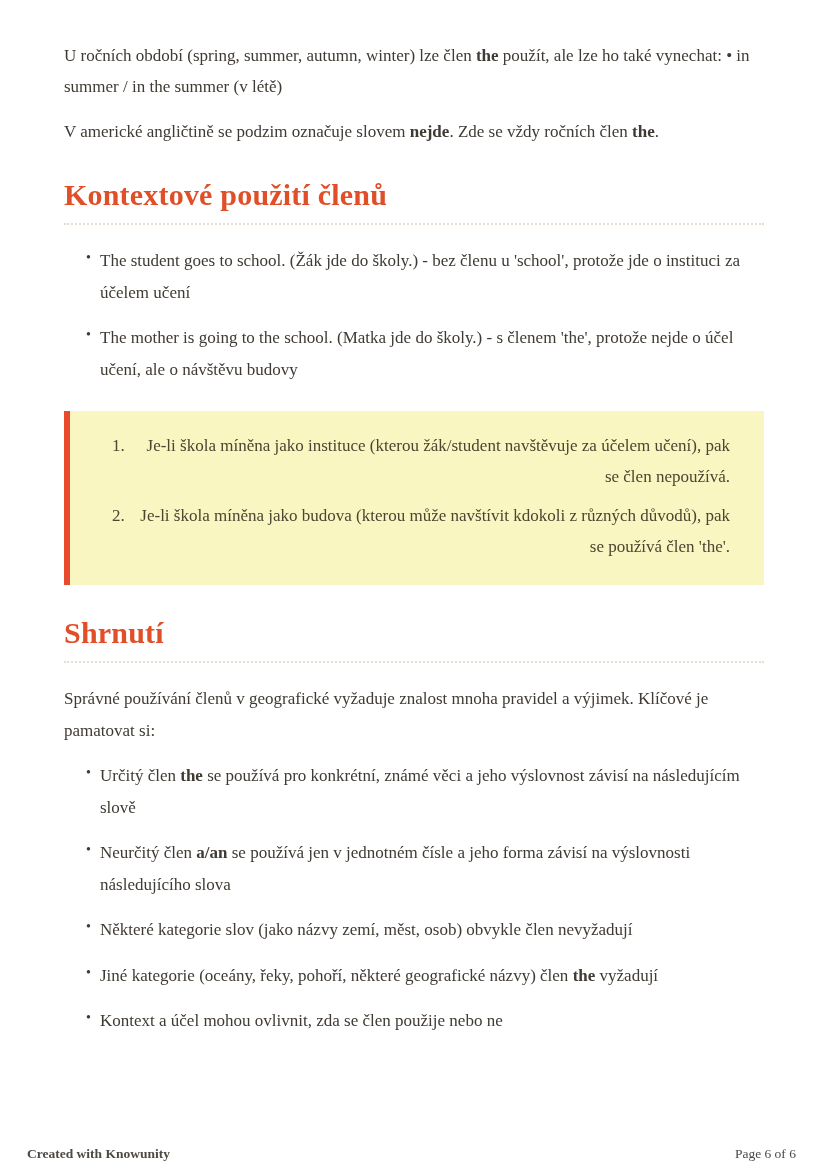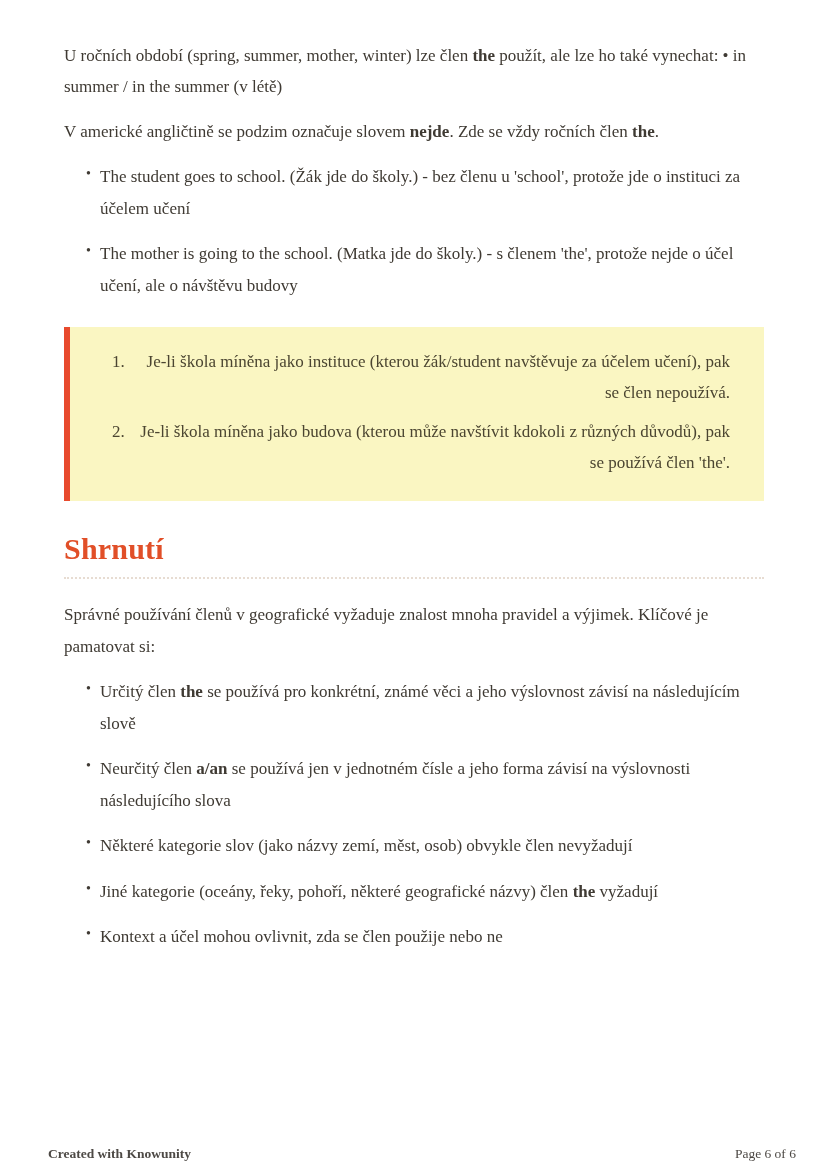--- a/index.html
+++ b/index.html
@@ -73,37 +73,40 @@
     margin-right: 7px;
   }
   .callout .li-text { flex: 1; text-align: right; }
 
   strong { font-weight: 700; text-align: center; }
 
   .footer {
     position: absolute;
     left: 0; right: 0;
     bottom: 9px;
-    padding: 0 32px 0 48px;
+    padding: 0 32px 0 27px;
     display: flex;
     justify-content: space-between;
     align-items: baseline;
     font-size: 13.5px;
     color: #4d4945;
   }
   .footer .made-with { font-weight: 700; }
 </style>
 </head>
 <body>
 
 <div class="page">
 
-  <p class="body"><span>U ročních období (spring, summer, mother, winter) lze člen </span><strong>the</strong><span> použít, ale lze ho také vynechat: • in summer / in the summer (v létě)</span></p>
+  <p class="body"><span>U ročních období (spring, summer, autumn, winter) lze člen </span><strong>the</strong><span> použít, ale lze ho také vynechat: • in summer / in the summer (v létě)</span></p>
   <p class="body"><span>V americké angličtině se podzim označuje slovem </span><strong>nejde</strong><span>. Zde se vždy ročních člen </span><strong>the</strong><span>.</span></p>
 
+  <div class="section-head">
+    <h1>Kontextové použití členů</h1>
+  </div>
 
 
   <ul class="blist">
     <li>
       <span class="marker">•</span>
       <span class="li-text"><span>The student goes to school. (Žák jde do školy.) - bez členu u 'school', protože jde o instituci za účelem učení</span></span>
     </li>
     <li>
       <span class="marker">•</span>
       <span class="li-text"><span>The mother is going to the school. (Matka jde do školy.) - s členem 'the', protože nejde o účel učení, ale o návštěvu budovy</span></span>

